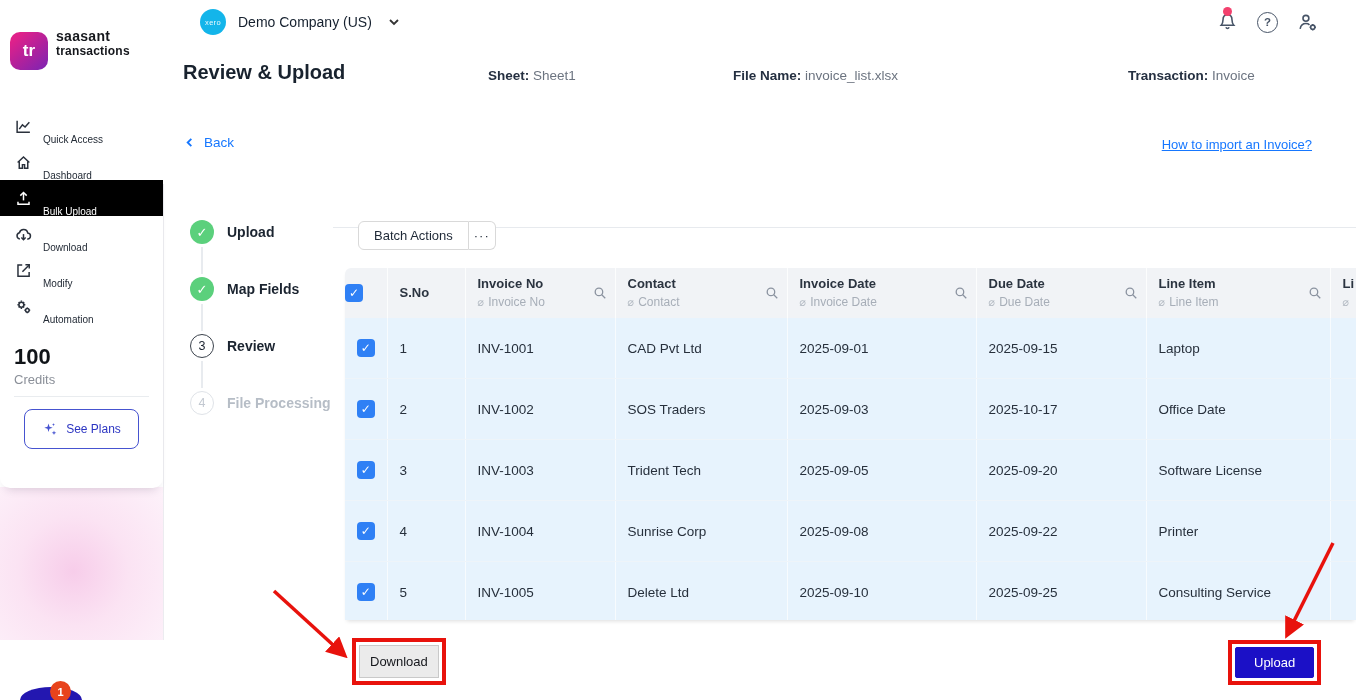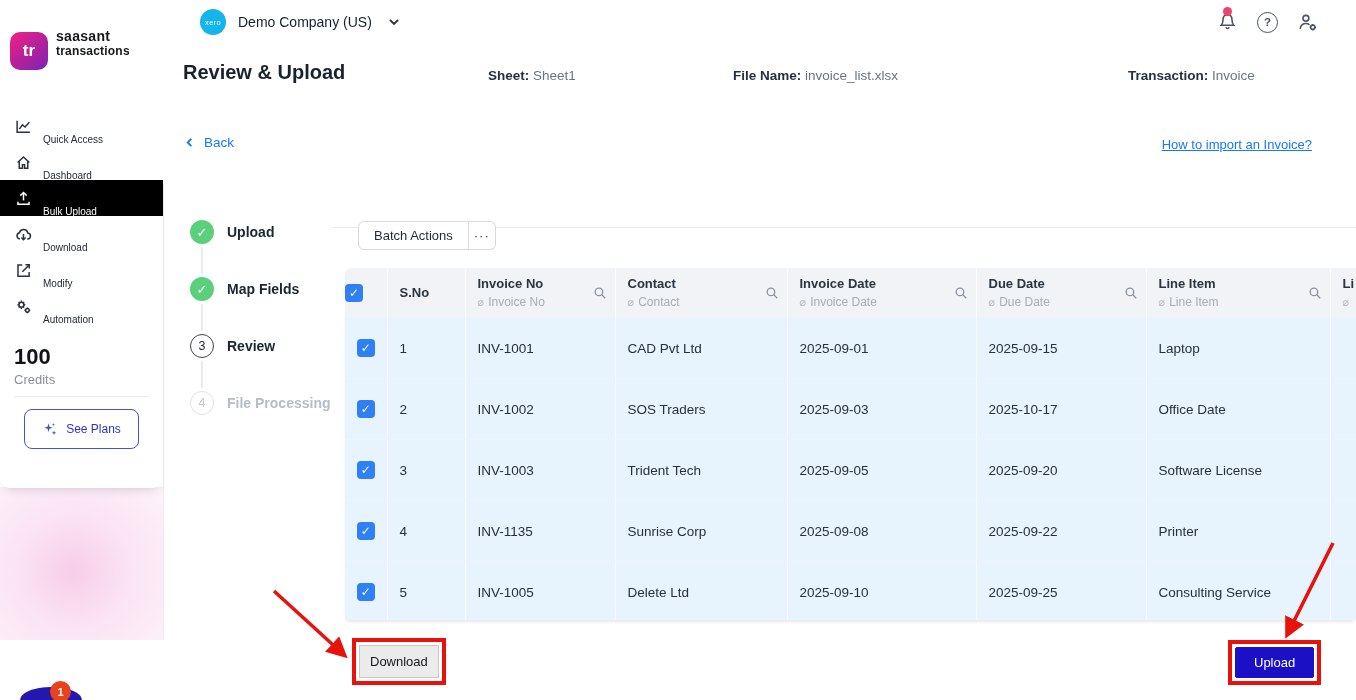--- a/index.html
+++ b/index.html
@@ -468,21 +468,21 @@
             <td>Trident Tech</td>
             <td>2025-09-05</td>
             <td>2025-09-20</td>
             <td>Software License</td>
             <td></td>
           </tr>
 
           <tr>
             <td class="chk-cell"><span class="checkbox"></span></td>
             <td>4</td>
-            <td>INV-1135</td>
+            <td>INV-1004</td>
             <td>Sunrise Corp</td>
             <td>2025-09-08</td>
             <td>2025-09-22</td>
             <td>Printer</td>
             <td></td>
           </tr>
 
           <tr>
             <td class="chk-cell"><span class="checkbox"></span></td>
             <td>5</td>

